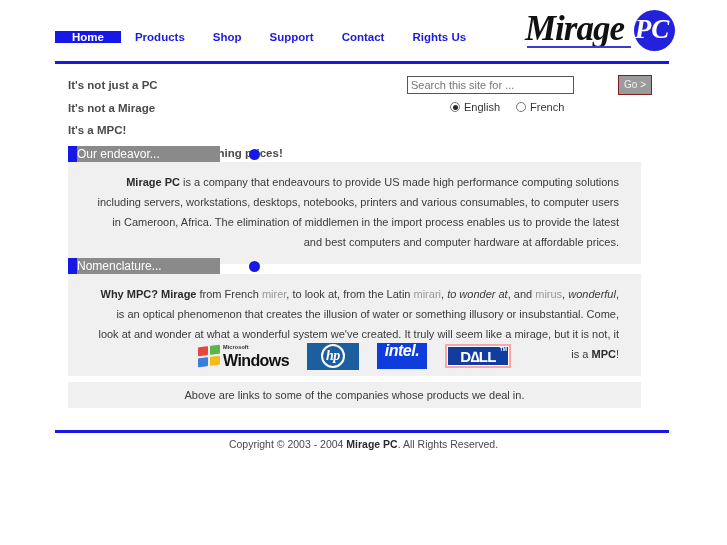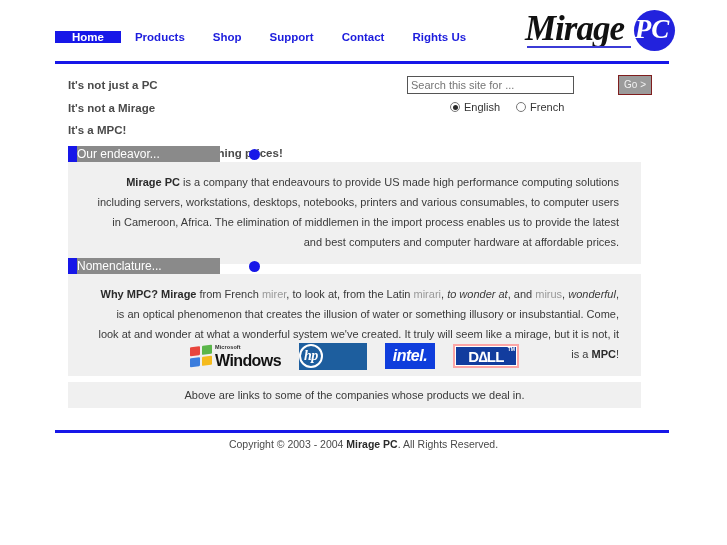--- a/index.html
+++ b/index.html
@@ -295,23 +295,23 @@
     font-size: 5.5px; font-weight: bold; color: #2b2b2b;
     letter-spacing: 0.1px; display:block; margin-bottom: 1px;
   }
   .win-name {
     font-size: 16px; font-weight: bold; color: #111111;
     letter-spacing: -0.6px; display:block; line-height: 16px;
   }
 
   
   .lg-hp {
-    width: 68px; height: 27px;
+    width: 52px; height: 27px;
     background: #1d5e9e;
-    display: flex; align-items: center; 
+    display: flex; align-items: center; justify-content: center;
   }
   .hp-circle {
     width: 24px; height: 24px;
     border-radius: 50%;
     border: 2px solid #ffffff;
     display: flex; align-items: center; justify-content: center;
     box-sizing: border-box;
   }
   .hp-letters {
     font-family: "Liberation Serif", serif;
@@ -320,21 +320,21 @@
     font-size: 14px;
     color: #ffffff;
     line-height: 14px;
     letter-spacing: -0.5px;
   }
 
   
   .lg-intel {
     width: 50px; height: 26px;
     background: #0f3ddc;
-    display: flex; align-items: center; justify-content: center;
+    display: flex; justify-content: center;
   }
   .intel-text {
     font-size: 16px;
     font-weight: bold;
     font-style: italic;
     color: #ffffff;
     letter-spacing: -0.5px;
     line-height: 16px;
   }
 

